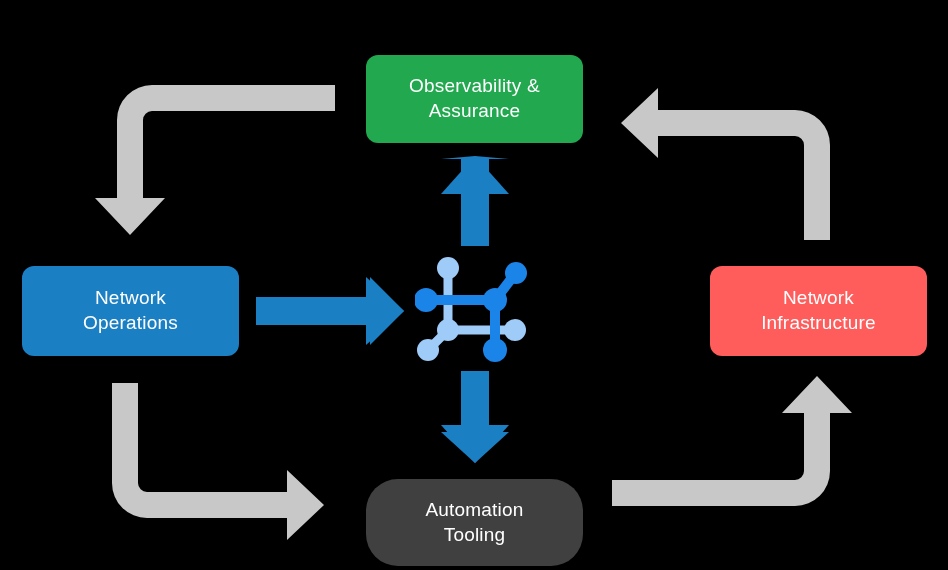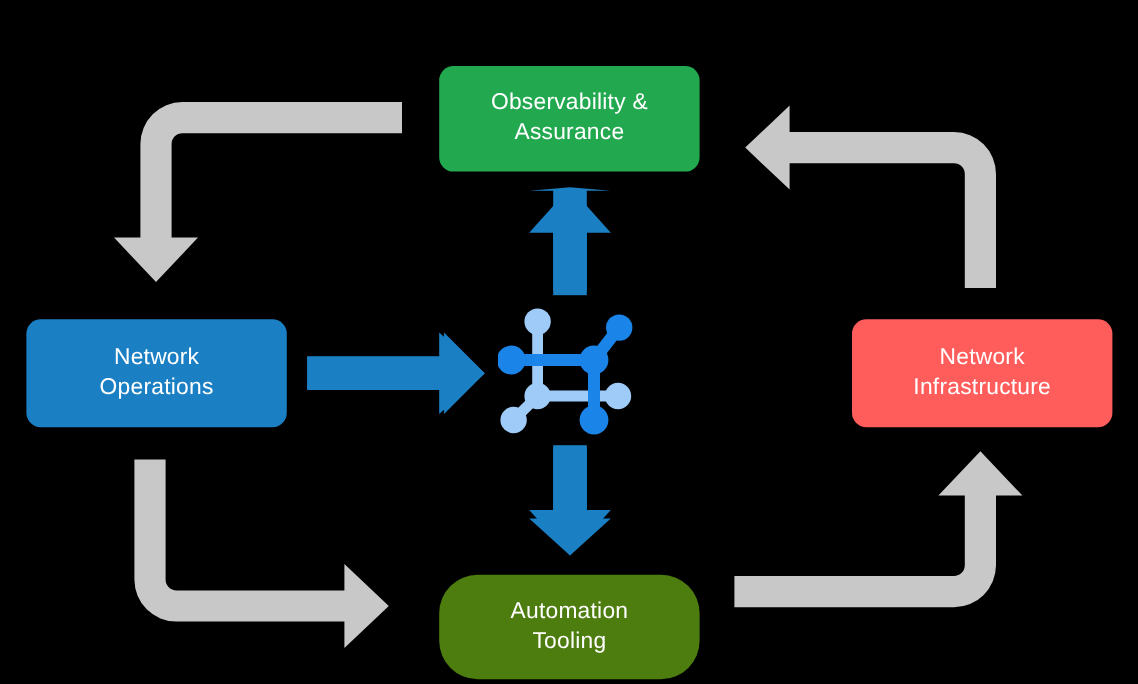--- a/index.html
+++ b/index.html
@@ -120,18 +120,18 @@
   <div class="node" id="node-operations" style="background: rgb(27, 127, 196); color: rgb(255, 255, 255);">
     <span>Network
 Operations</span>
   </div>
 
   <div class="node" id="node-infrastructure" style="background: rgb(255, 92, 92); color: rgb(255, 255, 255);">
     <span>Network
 Infrastructure</span>
   </div>
 
-  <div class="node" id="node-automation" style="background: #4d7c0f; color: rgb(255, 255, 255); border-radius: 32px;">
+  <div class="node" id="node-automation" style="background: #404040; color: rgb(255, 255, 255); border-radius: 32px;">
     <span>Automation
 Tooling</span>
   </div>
 
 </div>
 
 </body></html>

